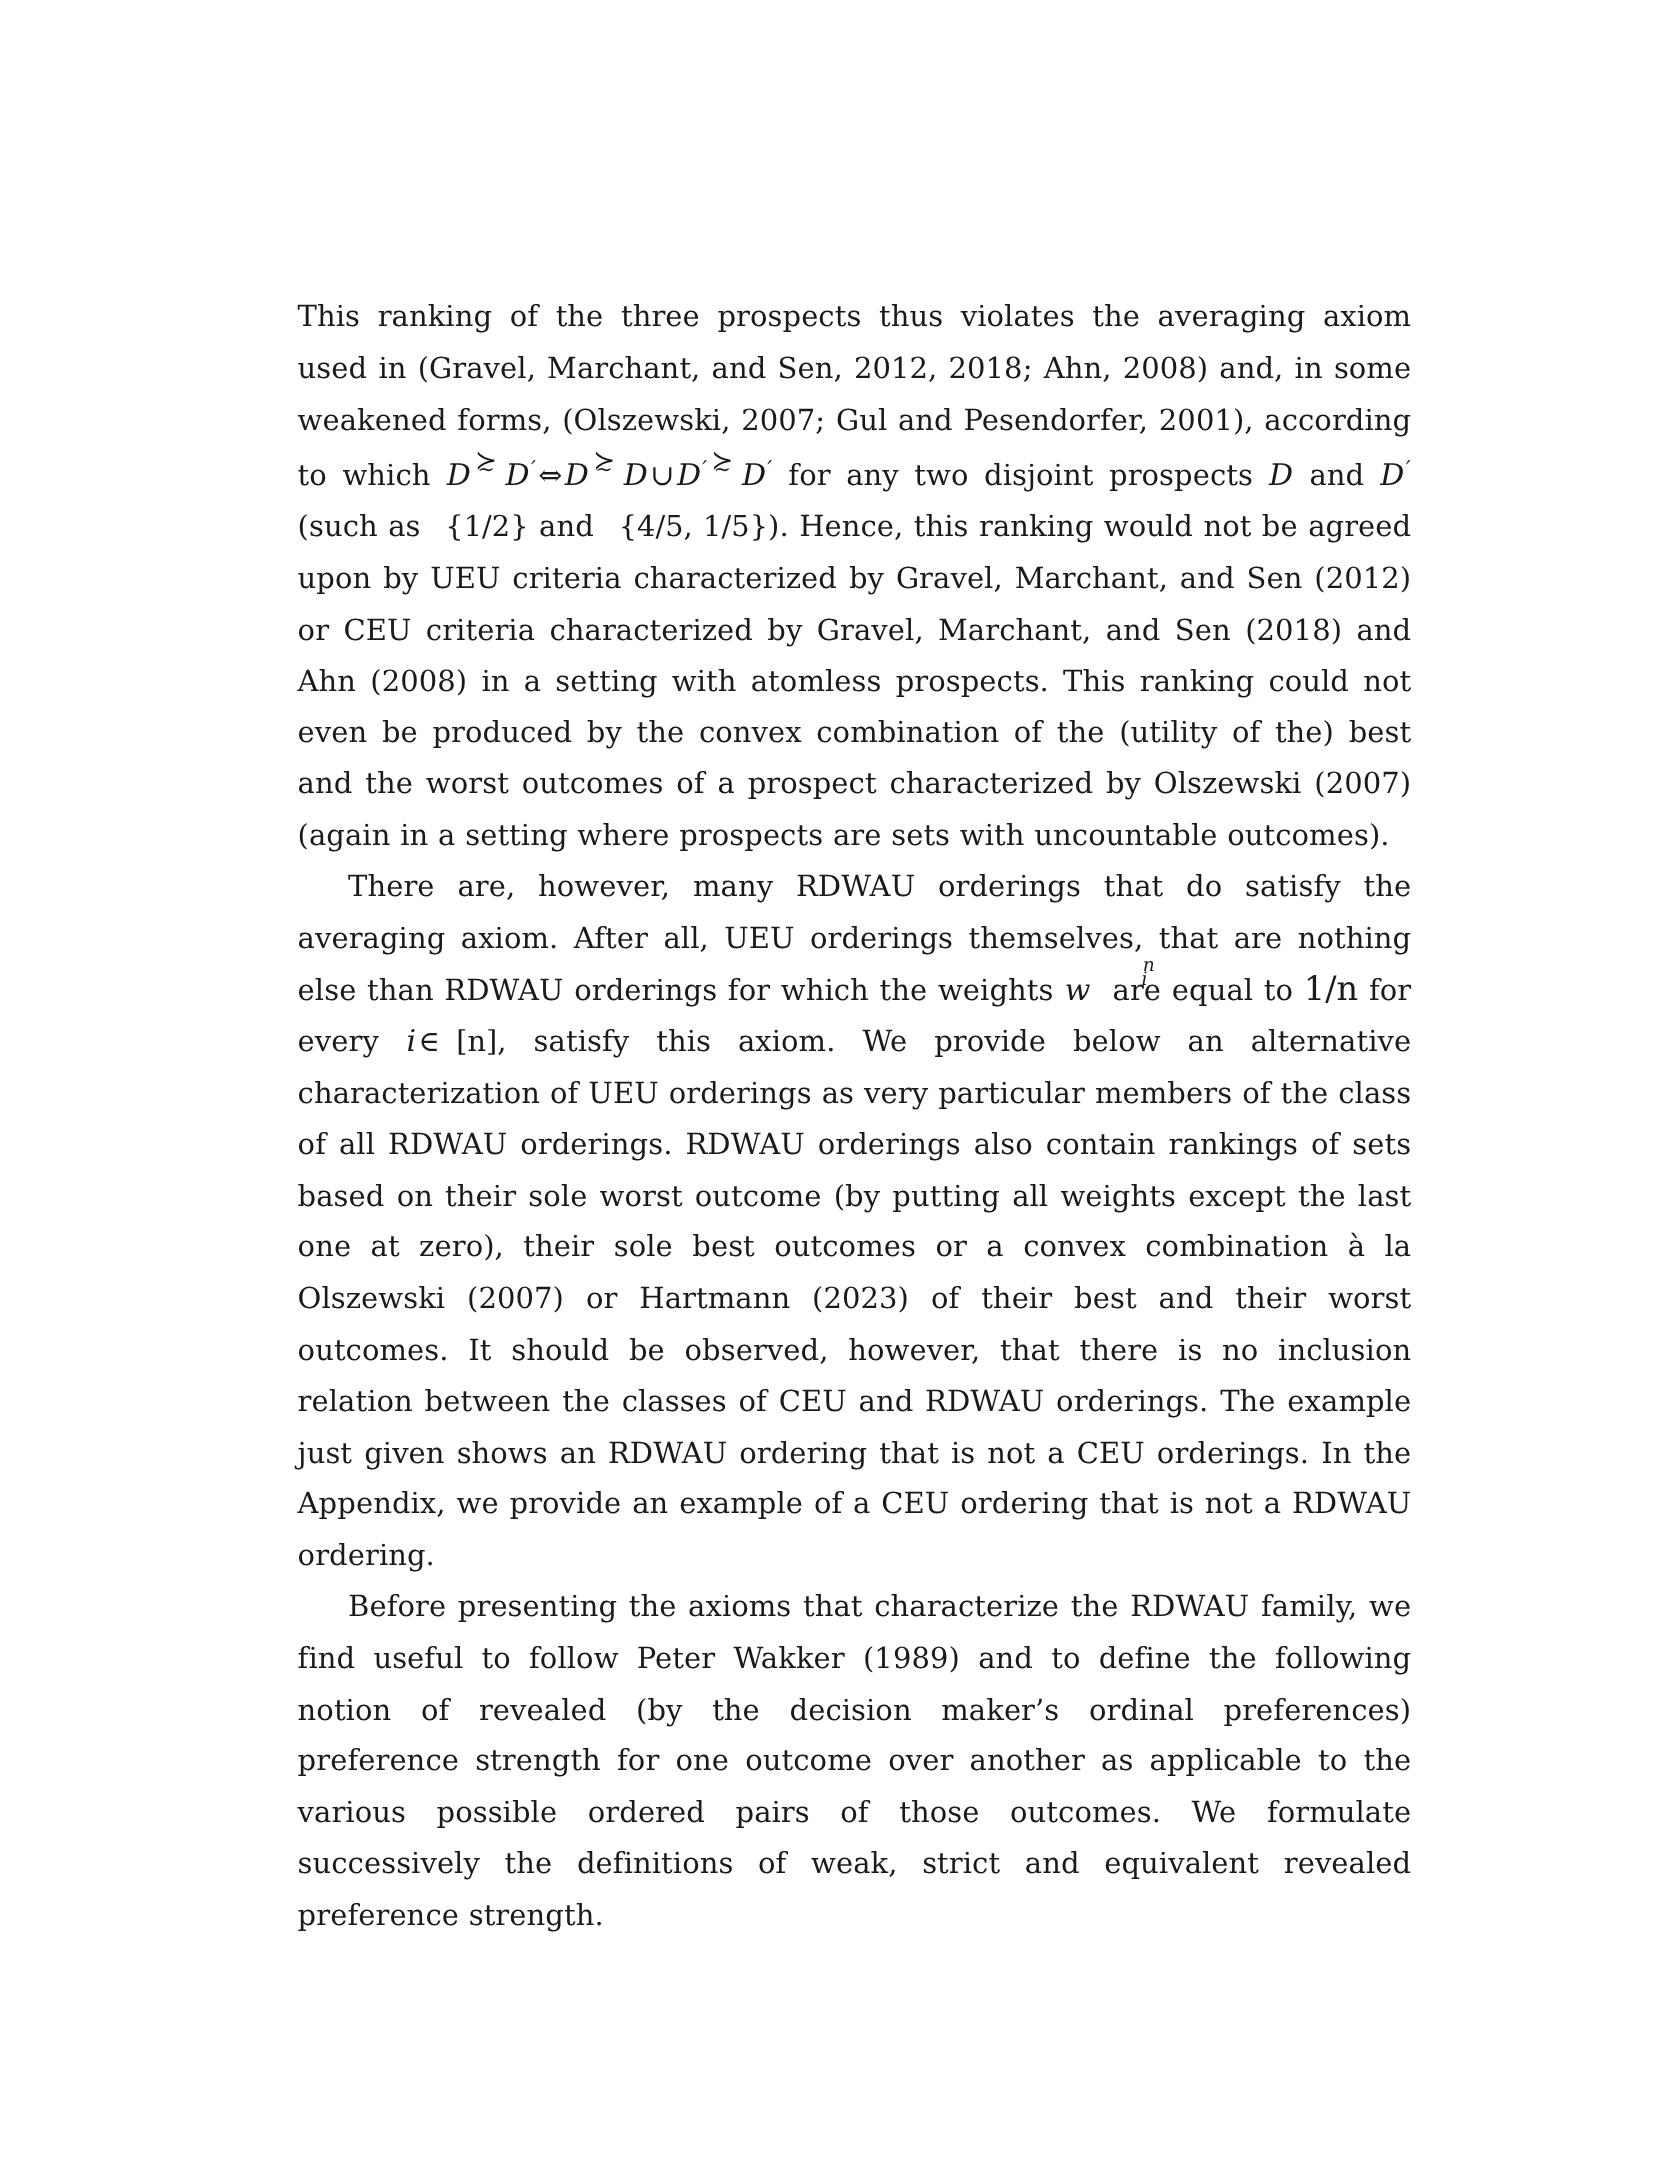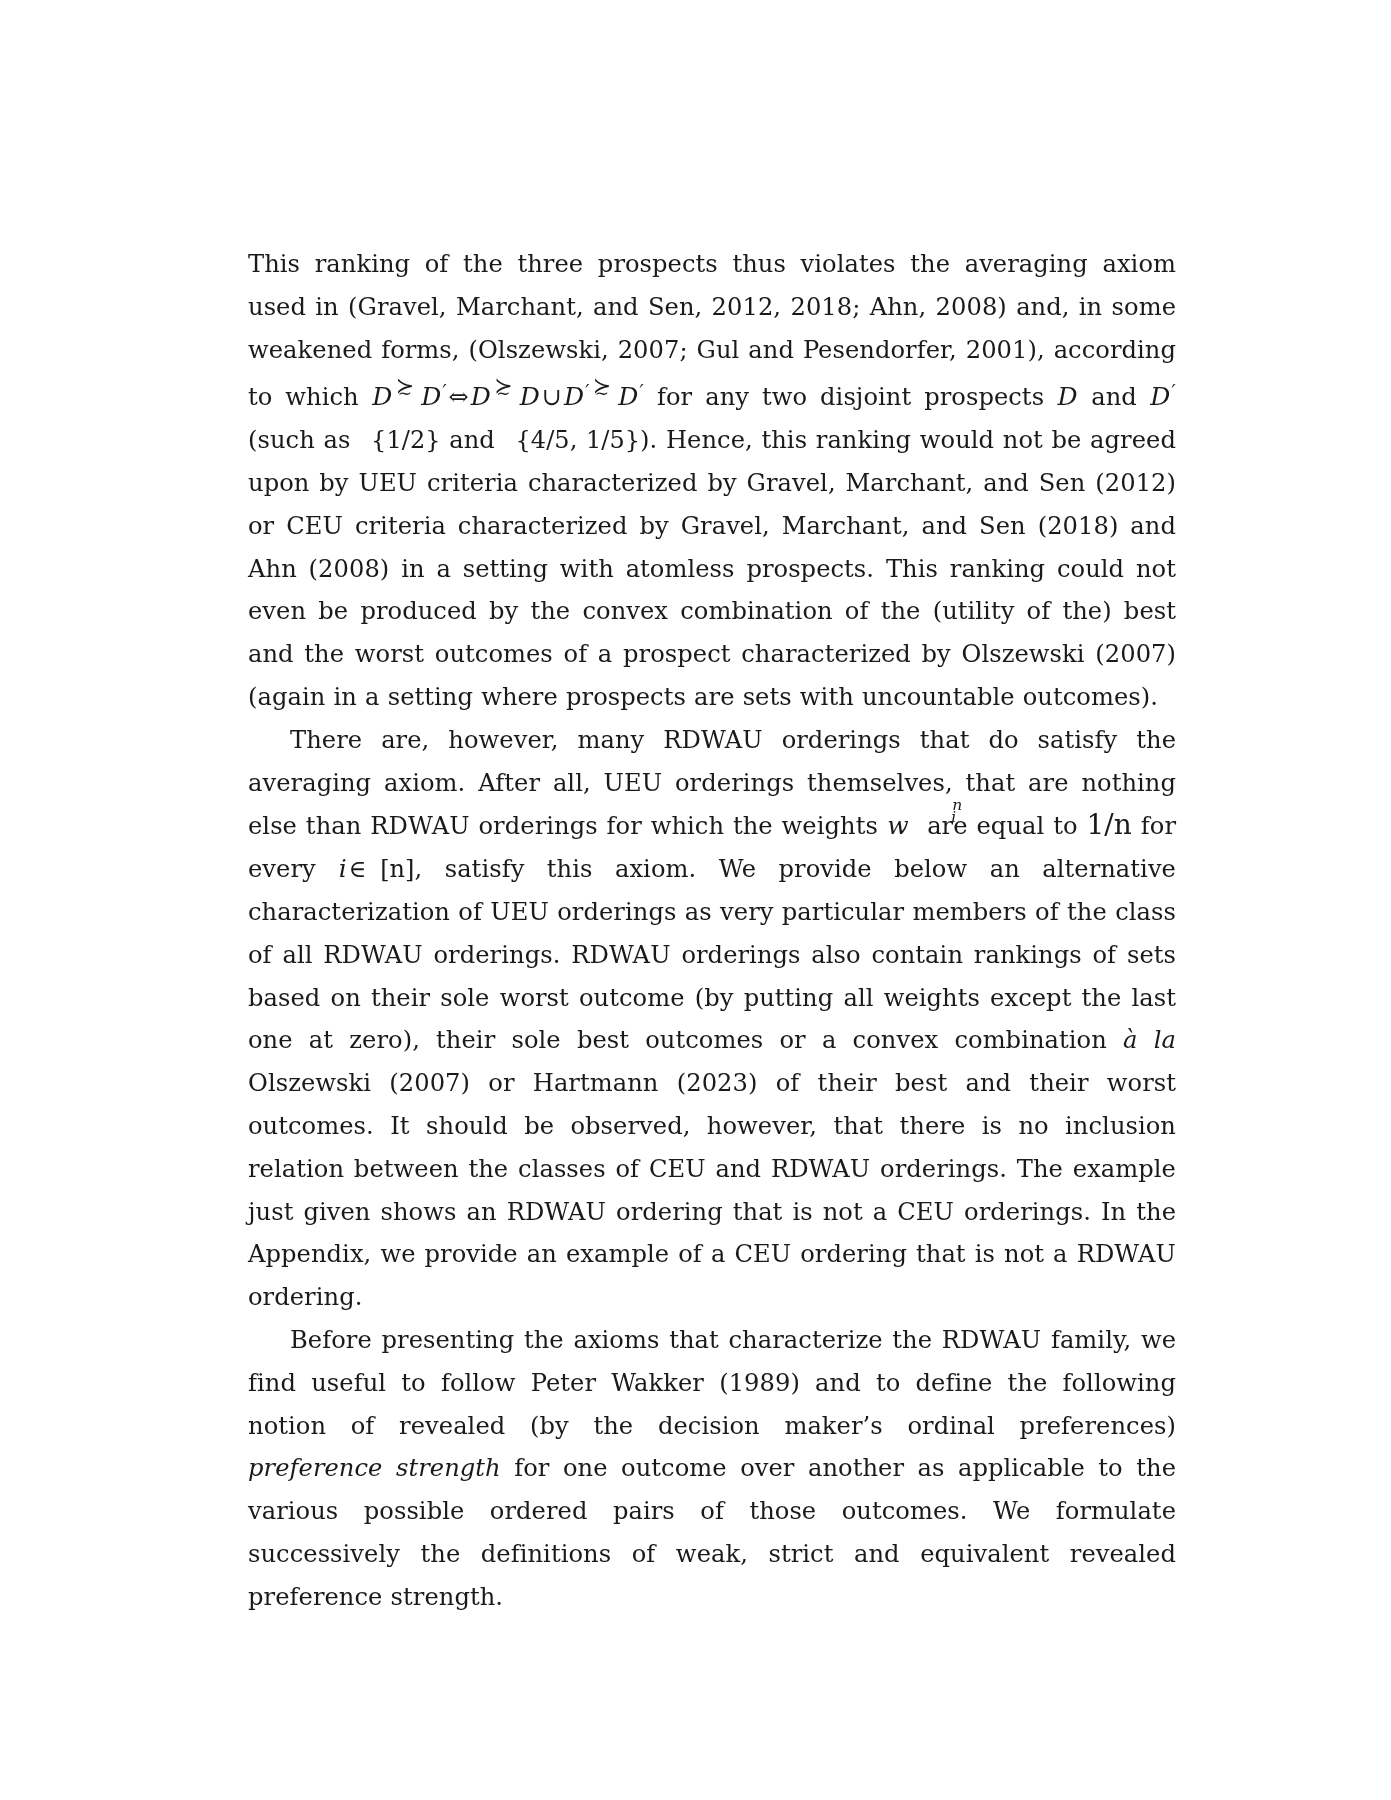--- a/index.html
+++ b/index.html
@@ -116,21 +116,21 @@
     top: 0.02em;
     font-size: 15.5px;
     font-style: italic;
     line-height: 1;
   }
   .frac {
     font-style: normal;
     font-size: 28px;
   }
   .frac .num, .frac .den { }
-  .it { font-style: italic; }
+  .it { }
 
   .pagenum {
     position: absolute;
     left: 0;
     top: 1527px;
     width: 1391px;
     text-align: right;
     font-size: 24px;
     font-family: "DejaVu Serif", "Liberation Serif", serif;
     color: #1a1a1a;

